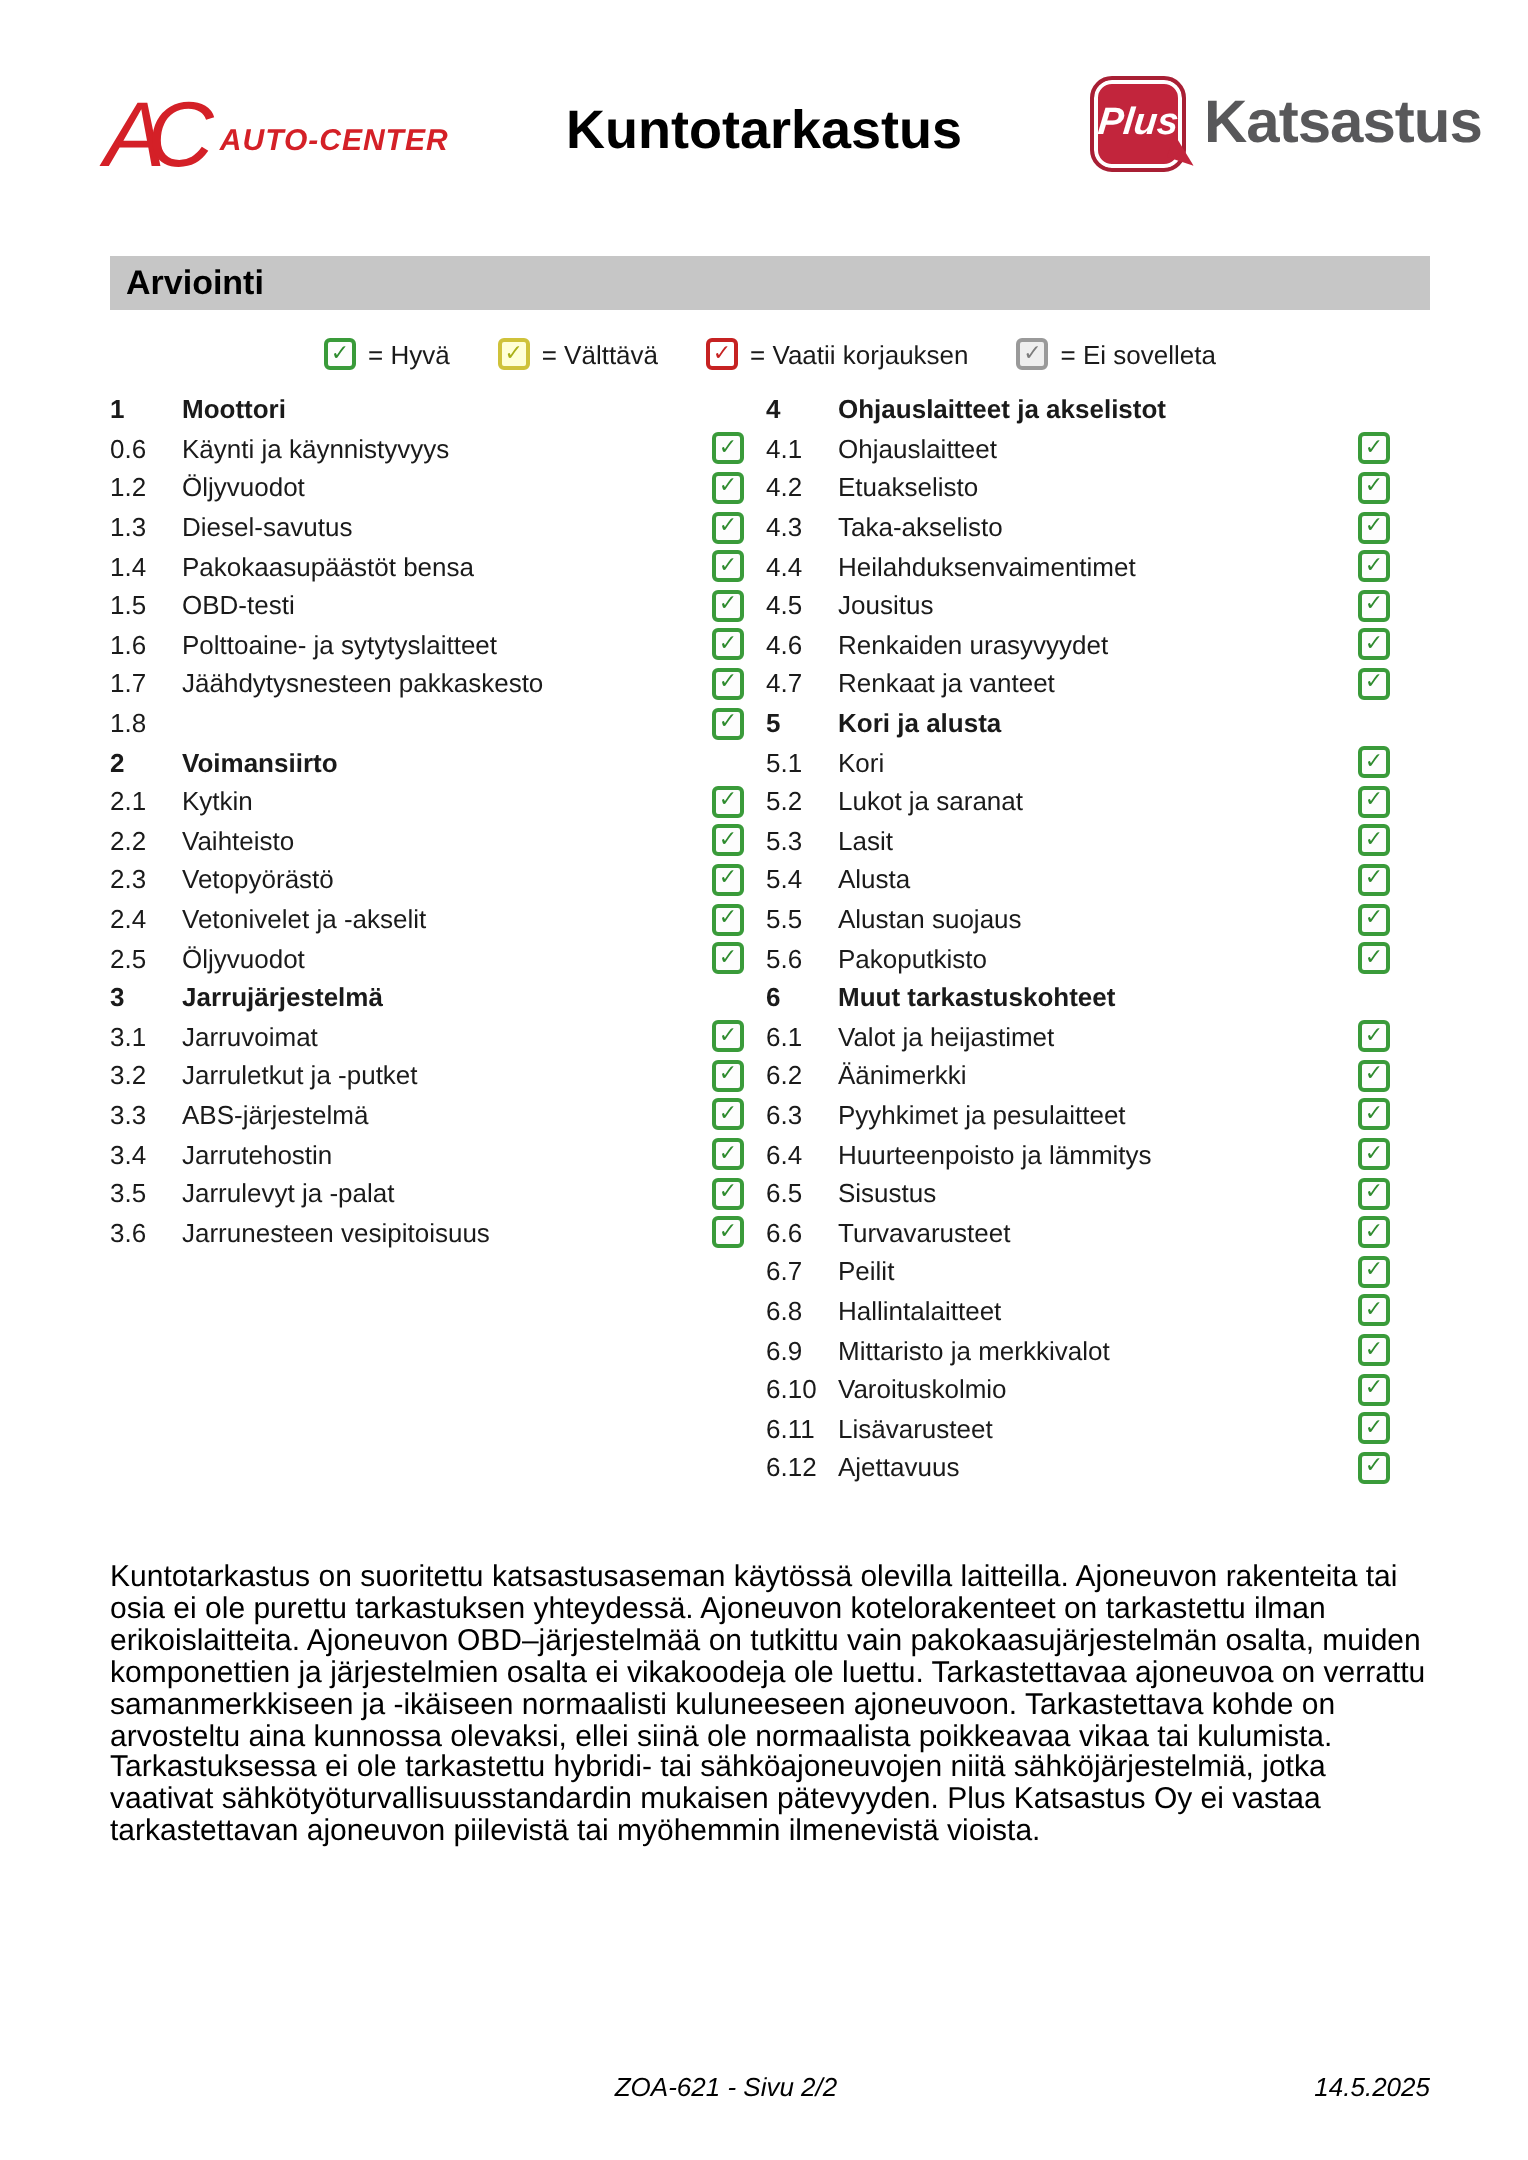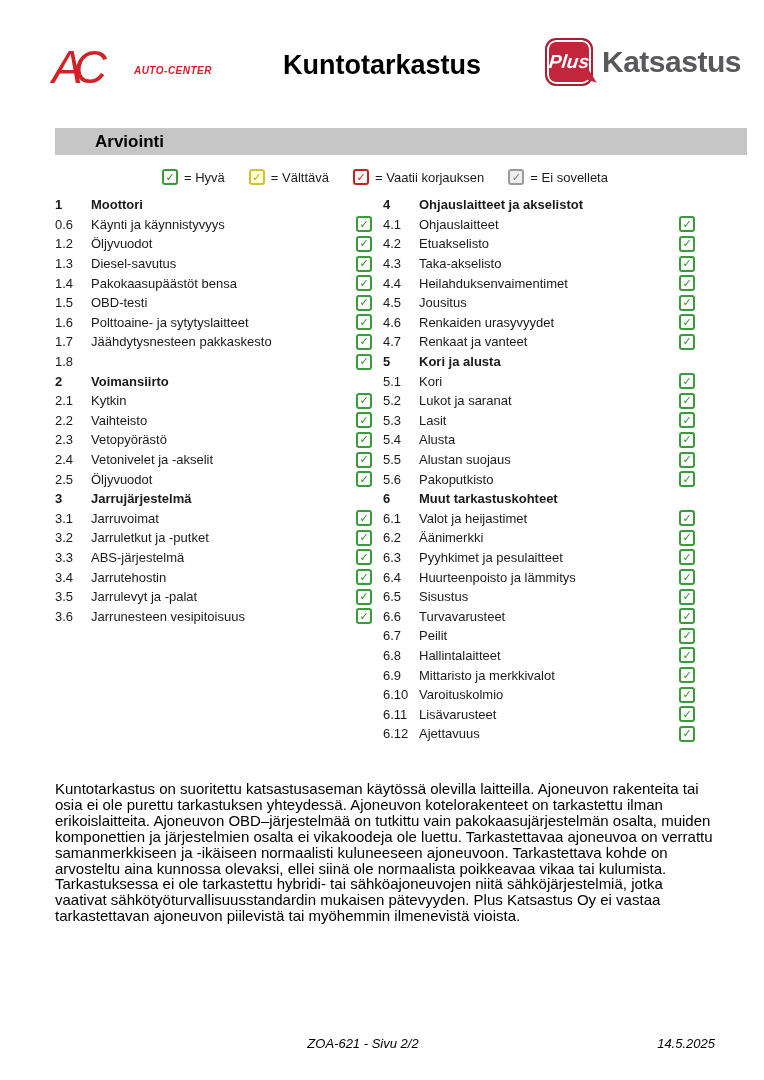--- a/index.html
+++ b/index.html
@@ -2,30 +2,30 @@
 <html><head>
 <meta charset="utf-8">
 <style>
   html,body{margin:0;padding:0;background:#ffffff;}
   body{width:764px;height:1080px;font-family:"Liberation Sans","DejaVu Sans",sans-serif;color:#1a1a1a;}
   .page{position:relative;width:764px;height:1080px;background:#fff;overflow:hidden;}
 
   
   .logo-ac{position:absolute;left:52px;top:44px;display:flex;align-items:center;}
   .ac-mark{font-size:46px;font-weight:normal;font-style:italic;color:#d42027;letter-spacing:-9px;line-height:1;padding-right:12px;}
-  .ac-name{font-size:10px;font-weight:bold;font-style:italic;color:#d42027;text-transform:uppercase;letter-spacing:.5px;margin-left:24px;margin-top:6px;}
+  .ac-name{font-size:15px;font-weight:bold;font-style:italic;color:#d42027;text-transform:uppercase;letter-spacing:.5px;margin-left:0;margin-top:6px;}
   .doc-title{position:absolute;left:0;top:50px;width:100%;text-align:center;font-size:27px;font-weight:bold;color:#000;}
   .logo-plus{position:absolute;left:545px;top:38px;display:flex;align-items:center;}
   .plus-badge{position:relative;width:44px;height:44px;background:#c2253c;border:2px solid #a81f34;border-radius:11px;display:flex;align-items:center;justify-content:center;box-shadow:inset 0 0 0 2px #ffffff;}
   .plus-badge .plus-word{color:#fff;font-size:19px;font-weight:bold;font-style:italic;transform:skewX(-6deg);}
   .badge-tail{position:absolute;right:-8px;bottom:3px;width:0;height:0;border-style:solid;border-width:12px 0 0 14px;border-color:transparent transparent transparent #c2253c;transform:rotate(18deg);}
   .plus-name{font-size:30px;font-weight:bold;color:#58585a;margin-left:9px;letter-spacing:-.5px;}
 
   
-  .section-bar{position:absolute;left:55px;top:128px;width:660px;height:27px;background:#c6c6c6;display:flex;align-items:center;padding-left:32px;}
+  .section-bar{position:absolute;left:55px;top:128px;width:660px;height:27px;background:#c6c6c6;display:flex;align-items:center;}
   .section-bar span{font-size:17px;font-weight:bold;color:#000;padding-left:8px;}
 
   
   .legend{position:absolute;left:55px;top:169px;width:660px;display:flex;justify-content:center;gap:24px;align-items:center;font-size:13px;}
   .legend-item{display:flex;align-items:center;gap:6px;}
 
   
   .cb{display:inline-flex;width:12px;height:12px;border:2px solid #3a9b3a;border-radius:3px;background:#fff;align-items:center;justify-content:center;font-size:11px;line-height:1;font-weight:bold;color:#2e8b2e;flex:none;}
   .cb-good{border-color:#3a9b3a;color:#2e8b2e;background:#fdfdfd;}
   .cb-fair{border-color:#cfc23a;color:#aab017;background:#ffffd6;}

